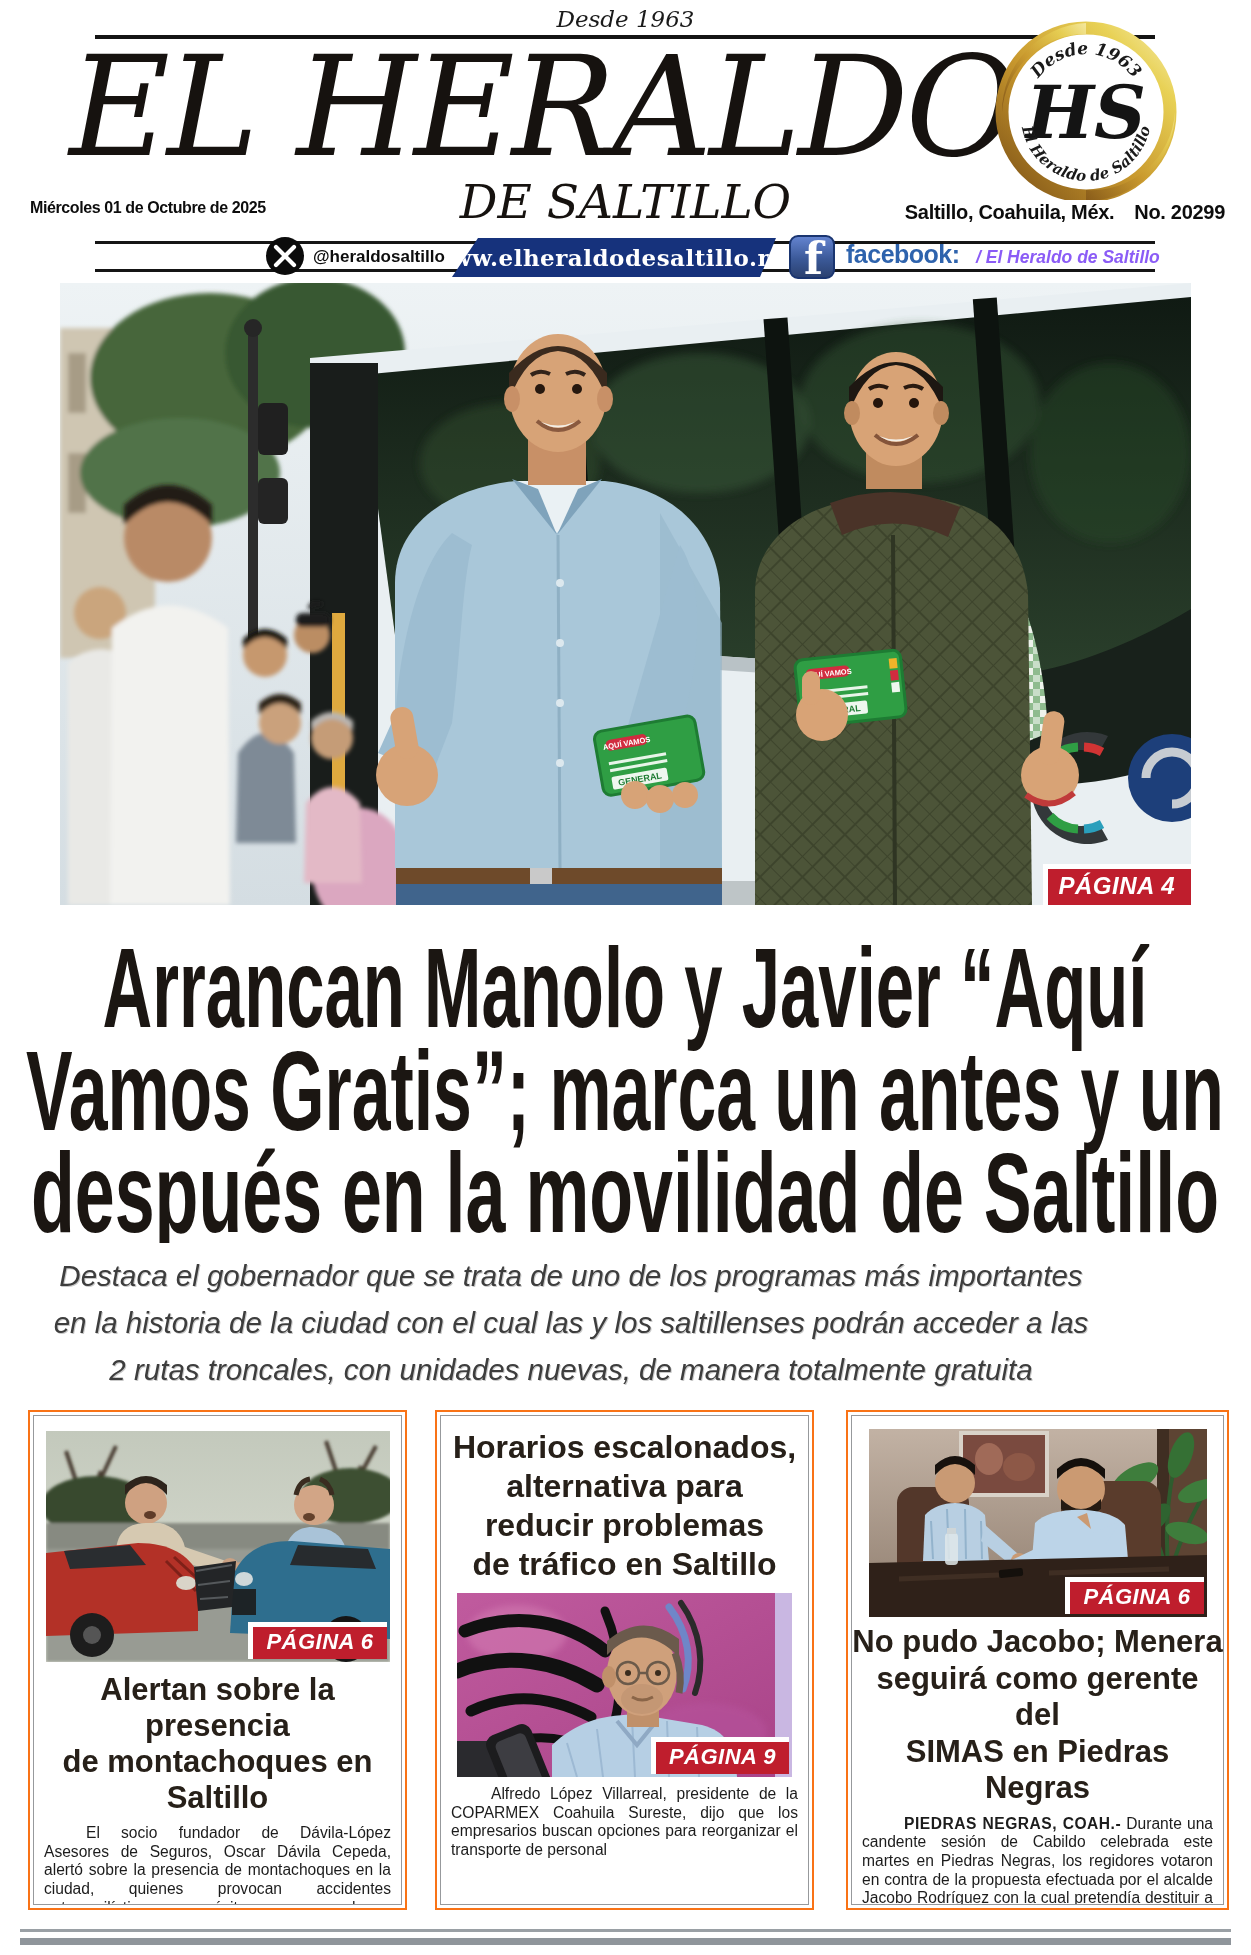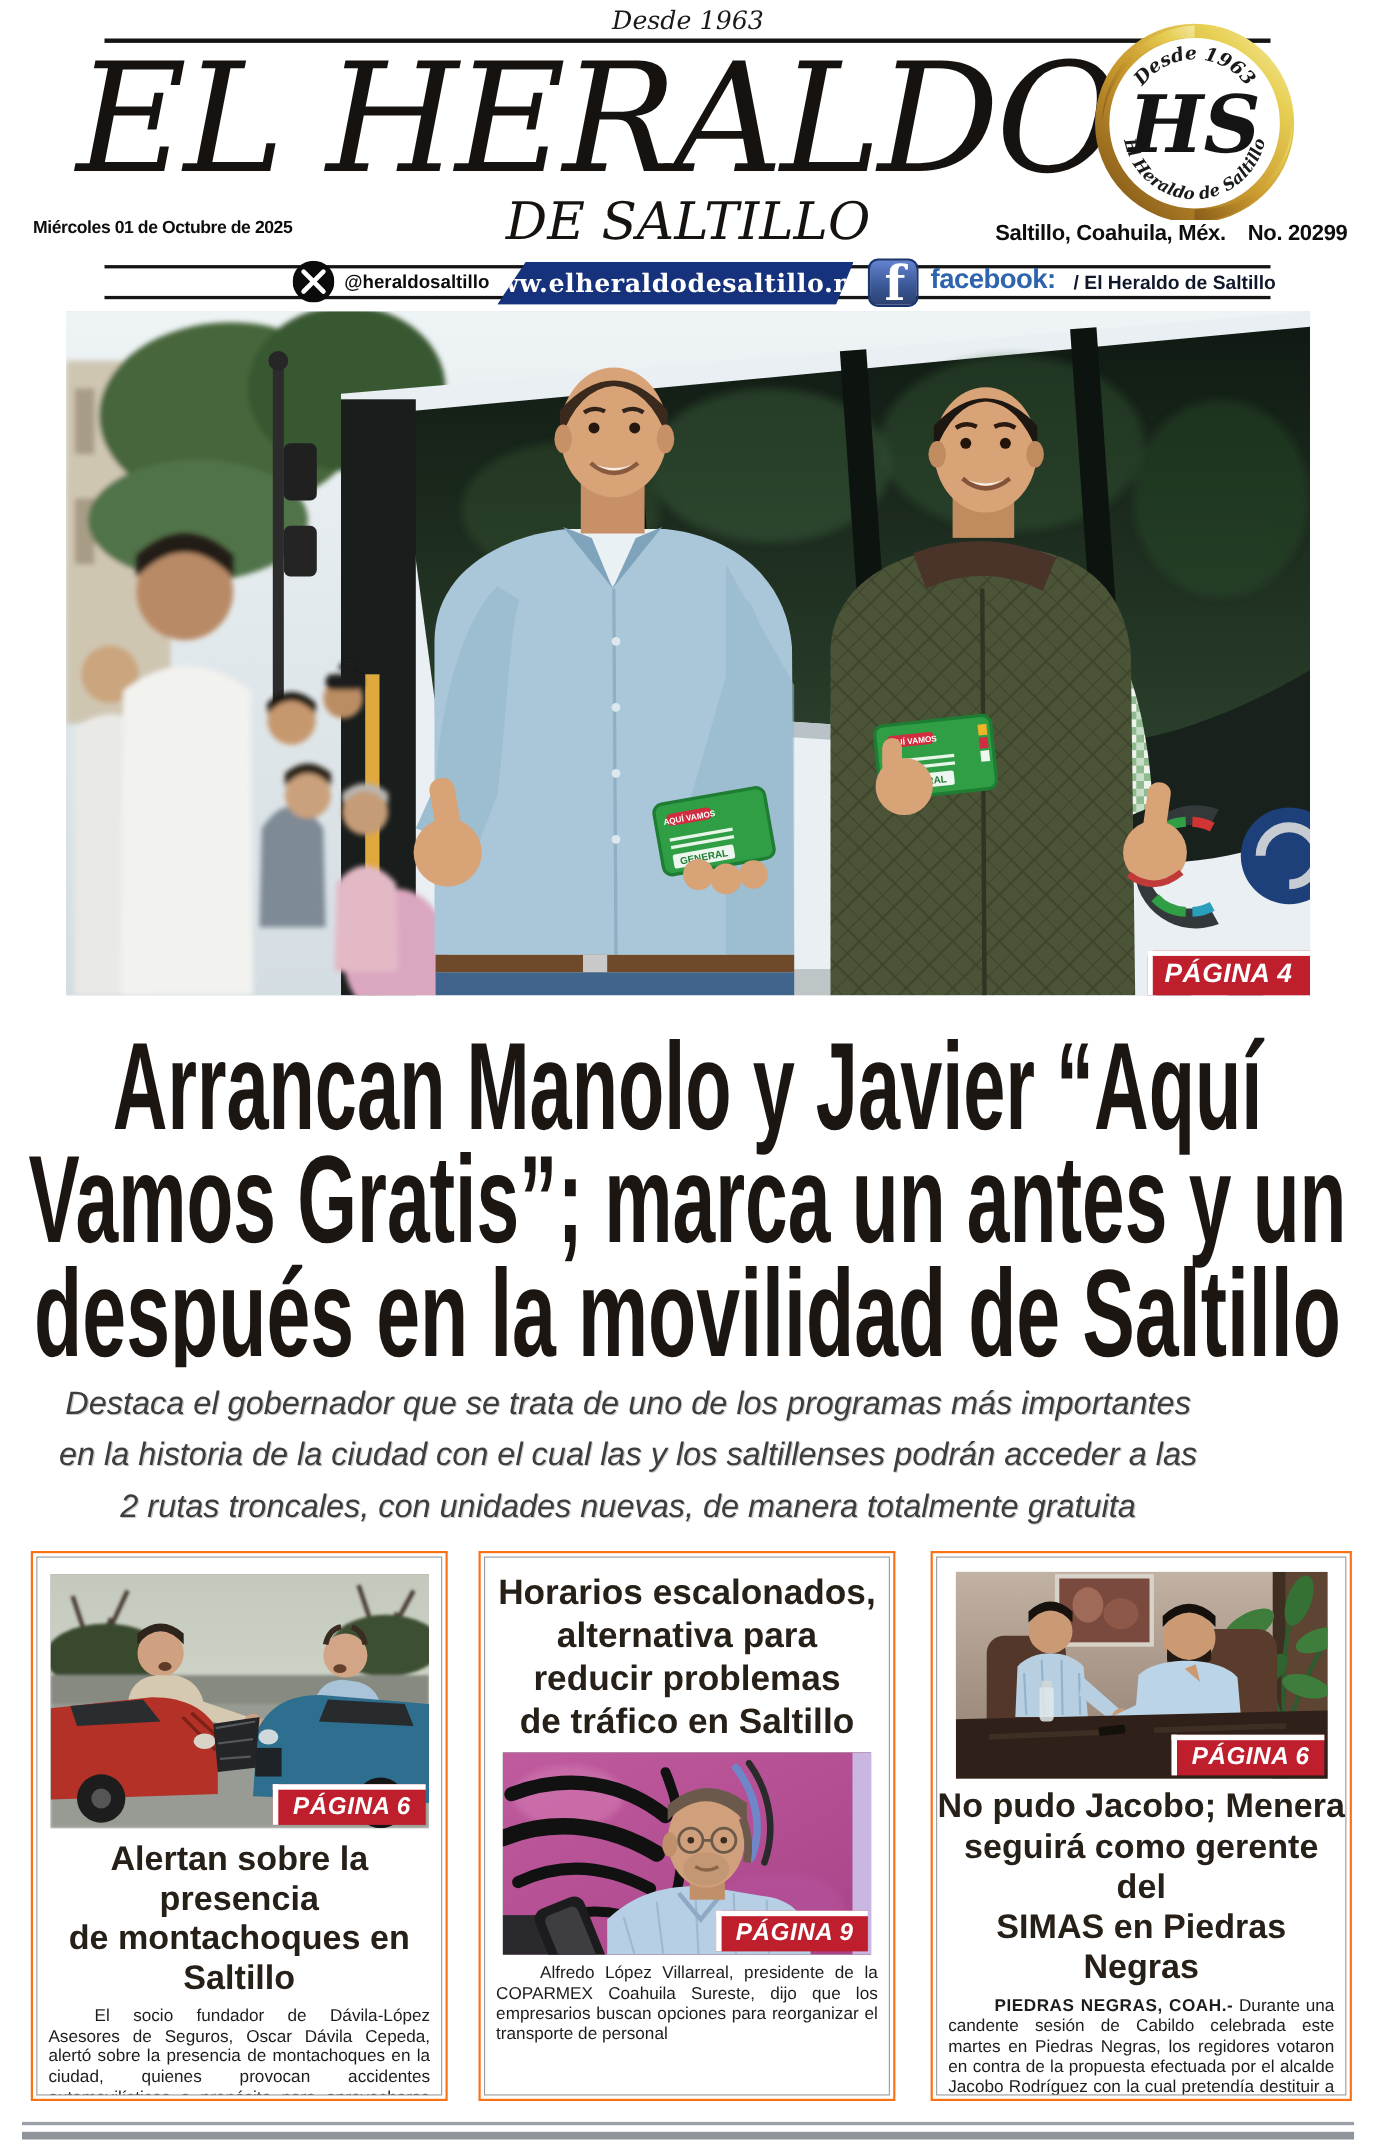--- a/index.html
+++ b/index.html
@@ -26,21 +26,21 @@
   #x-handle{top:247px;left:313px;font-weight:bold;font-size:17px;color:#0d0d0d;}
   #ribbon{top:238px;left:452px;width:324px;height:39px;background:#16327c;
      clip-path:polygon(26px 0,100% 0,calc(100% - 16px) 100%,0 100%);
      display:flex;align-items:center;justify-content:center;}
   #ribbon span{font:bold 23px "DejaVu Serif",serif;color:#fff;letter-spacing:.5px;}
   #fb-icon{top:235px;left:789px;width:46px;height:44px;border-radius:9px;
      background:linear-gradient(#6383cf 0%,#3b5998 55%,#2b4170 100%);
      border:2px solid #1a3570;box-sizing:border-box;overflow:hidden;}
   #fb-icon span{position:absolute;left:13px;top:-4px;font:bold 44px "DejaVu Serif",serif;color:#fff;}
   #fb-label{top:240px;left:846px;font-weight:bold;font-size:25px;letter-spacing:-0.5px;color:#2e63ad;}
-  #fb-page{top:247px;left:976px;font-weight:bold;font-size:17.5px;color:#0f172a;}
+  #fb-page{top:247px;left:976px;font-weight:bold;font-size:17.5px;color:#8b5cf6;font-style:italic;}
 
   
   #main-photo{top:283px;left:60px;width:1131px;height:622px;background:#dfe7ec;overflow:hidden;}
   .page-badge{position:absolute;right:0;bottom:0;background:#bf1e2d;color:#fff;
      font:italic bold 24px/1 "Liberation Sans",sans-serif;letter-spacing:.5px;
      padding:5px 16px 7px 11px;border-top:5px solid #fff;border-left:5px solid #fff;}
   .page-badge.small{font-size:22px;padding:4px 13px 6px 13px;right:3px;bottom:3px;}
 
   
   #headline-svg{top:925px;left:0;}

